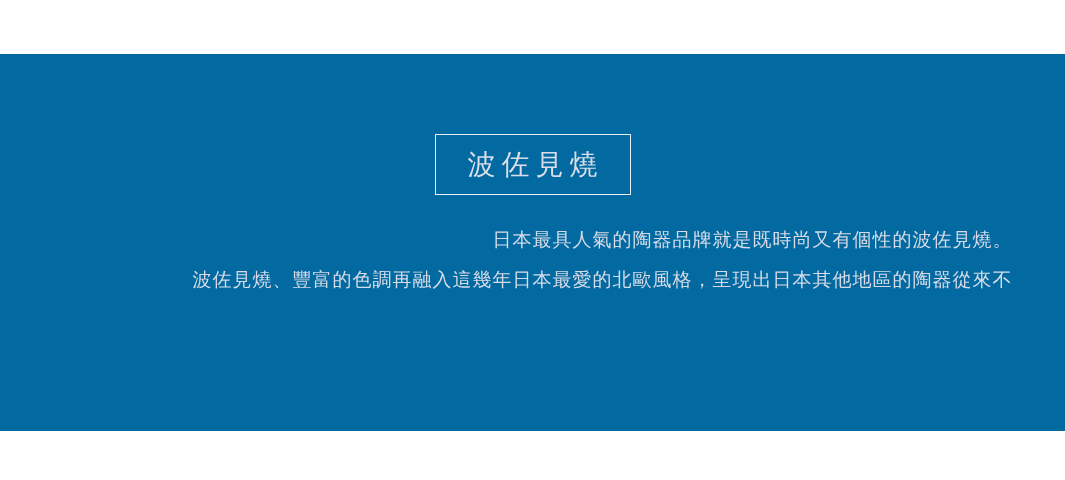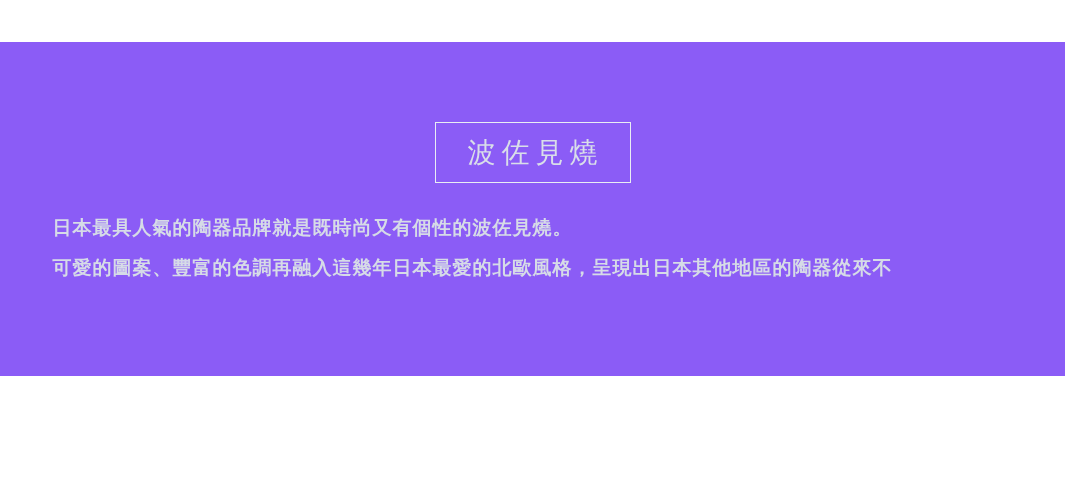--- a/index.html
+++ b/index.html
@@ -11,57 +11,57 @@
   .page {
     position: relative;
     width: 1065px;
     height: 480px;
     background: #ffffff;
     overflow: hidden;
   }
   .banner {
     position: absolute;
     left: 0;
-    top: 42px;
+    top: 54px;
     width: 1065px;
-    height: 334px;
-    background: #8b5cf6;
+    height: 377px;
+    background: #0369a1;
     text-align: center;
   }
   .title-box {
     display: inline-block;
     margin-top: 80px;
     border: 1px solid #e9edf4;
     padding: 14px 26px 14px 32px;
     color: #d9dee9;
     font-size: 28px;
     line-height: 31px;
     letter-spacing: 6px;
     font-weight: 300;
   }
   .banner-paragraph {
     margin: 25px auto 0 auto;
     width: 960px;
     color: #d6dbe7;
     font-size: 19px;
     line-height: 40px;
     letter-spacing: 1px;
-    font-weight: 700;
-    text-align: left;
+    font-weight: 400;
+    text-align: right;
   }
   .banner-paragraph .line {
     white-space: nowrap;
   }
 </style>
 </head>
 <body>
 
 <div class="page">
   <section class="banner">
     <div class="title-box">
       <span>波佐見燒</span>
     </div>
     <div class="banner-paragraph">
       <div class="line">日本最具人氣的陶器品牌就是既時尚又有個性的波佐見燒。</div>
-      <div class="line">可愛的圖案、豐富的色調再融入這幾年日本最愛的北歐風格，呈現出日本其他地區的陶器從來不</div>
+      <div class="line">波佐見燒、豐富的色調再融入這幾年日本最愛的北歐風格，呈現出日本其他地區的陶器從來不</div>
     </div>
   </section>
 </div>
 
 </body></html>

